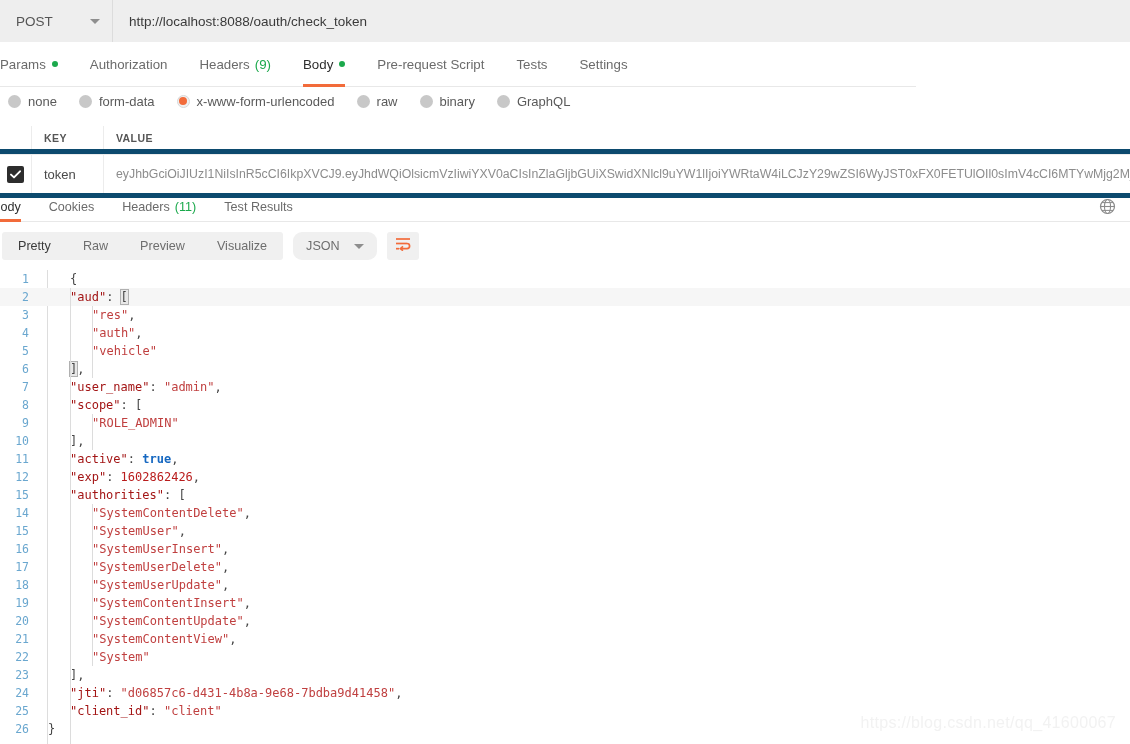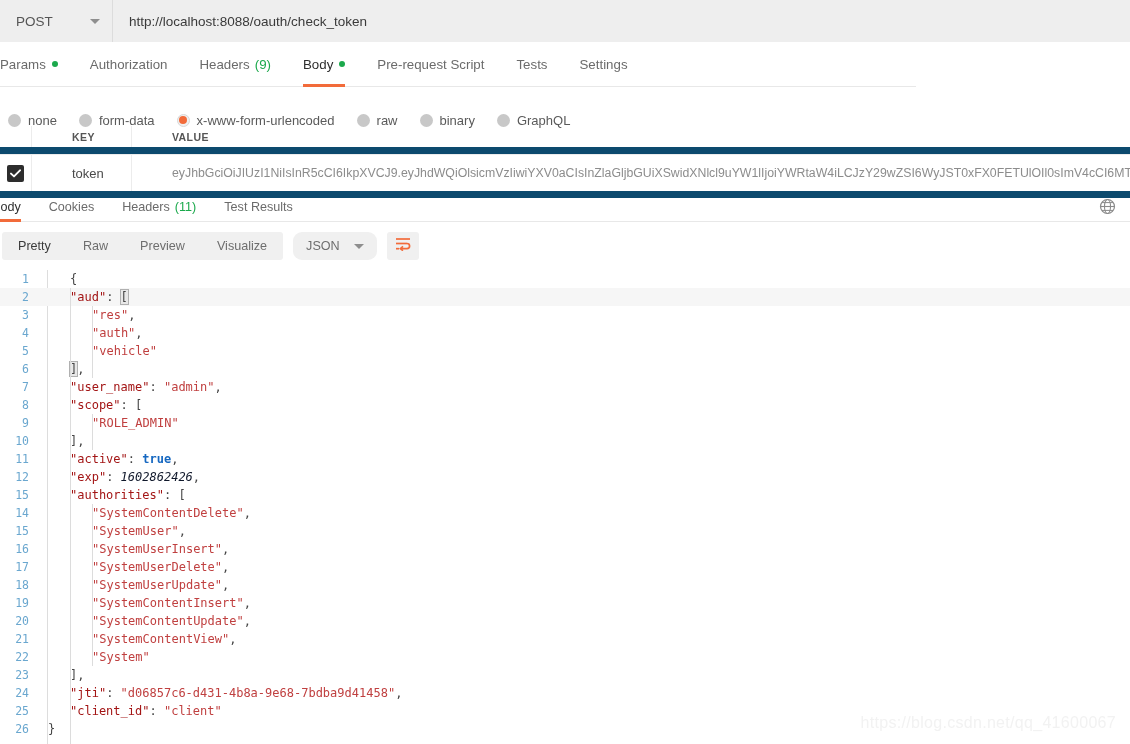--- a/index.html
+++ b/index.html
@@ -45,35 +45,35 @@
   .rtab.active { color:#2e2e2e; }
   .rtab.active::after {
     content:""; position:absolute; left:16px; right:16px; bottom:0; height:2.5px; background:#f26b3a;
   }
   .rtab:first-child.active::after { left:0; right:16px; }
   .dot { width:6px;height:6px;border-radius:50%;background:#1ba94c;margin-left:6px;display:inline-block; }
   .cnt { color:#1ba94c; margin-left:5px; }
 
   
   .bodytypes {
-    position:absolute; left:0; top:104px; width:1130px; height:32px;
+    position:absolute; left:0; top:85px; width:1130px; height:32px;
     display:flex; align-items:center;
   }
   .bt { display:flex; align-items:center; margin-right:22px; font-size:13px; color:#5a5a5a; cursor:pointer; }
   .bt:first-child { margin-left:8px; }
   .radio {
     width:13px;height:13px;border-radius:50%;background:#c8c8c8;margin-right:7px;
     display:flex;align-items:center;justify-content:center;flex:none;
   }
   .radio.sel { background:#f0f0f0; border:1px solid #d8d8d8; }
   .radio.sel::after { content:""; width:8px;height:8px;border-radius:50%;background:#f26b3a; }
 
   
   .kvtable { position:absolute; left:0; top:126px; width:1130px; }
-  .kvrow { display:flex; height:28px; align-items:stretch; border-bottom:7px solid #0c4a6e; border-top:1px solid #ececec;gap:28px;}
+  .kvrow { display:flex; height:28px; align-items:stretch; border-bottom:5px solid #0c4a6e; border-top:1px solid #ececec;}
   .kvrow.head { height:28px; border-top:none; }
   .kvcell { display:flex; align-items:center; border-right:1px solid #ececec; }
   .c-check { width:32px; justify-content:center; border-right:1px solid #ececec; }
   .c-key { width:72px; padding-left:12px; }
   .c-val { flex:1; padding-left:12px; border-right:none; overflow:hidden; }
   .kvrow.head .kvcell { font-size:10.5px; font-weight:bold; color:#555; letter-spacing:.4px; }
   .kvrow.data { height:44px; }
   .kvrow.data .c-key { font-size:13px; color:#4a4a4a; }
   .kvrow.data .c-val {
     font-size:12.3px; color:#8c8c8c; white-space:nowrap;
@@ -118,21 +118,21 @@
   .code { position:absolute; left:0; top:270px; width:1130px; height:474px; background:#fff; overflow:hidden;
           font-family:"DejaVu Sans Mono", monospace; font-size:12px; }
   .cline { position:relative; display:flex; height:18px; align-items:center; }
   .cline.hl { background:#f6f6f6; }
   .gutter { width:38px; text-align:right; padding-right:9px; color:#6aa7cf; font-size:11.5px; flex:none; user-select:none; }
   .ctext { position:relative; flex:1; white-space:pre; color:#333; padding-left:10px; }
   .rail { position:absolute; left:47px; top:0; width:1px; height:474px; background:#ddd; }
   .indent-guide { position:absolute; width:1px; background:#dcdcdc; }
   .k { color:#a31515; }
   .s { color:#c04040; }
-  .n { color:#0f172a;font-style:italic; }
+  .n { color:#b91c1c; }
   .b { color:#1668c1; font-weight:bold; }
   .p { color:#444; }
   .brk { outline:1px solid #b0b0b0; background:#e8e8e8; }
 
   
   .wm {
     position:absolute; right:14px; bottom:12px; font-size:16px; color:#f2f2f2;
     letter-spacing:.3px; user-select:none; pointer-events:none;
   }
 </style>

